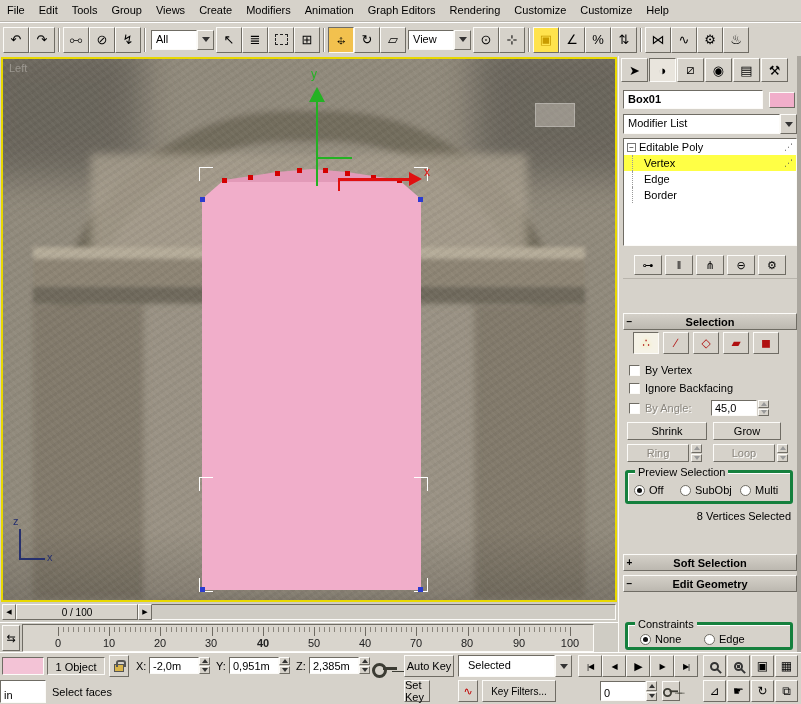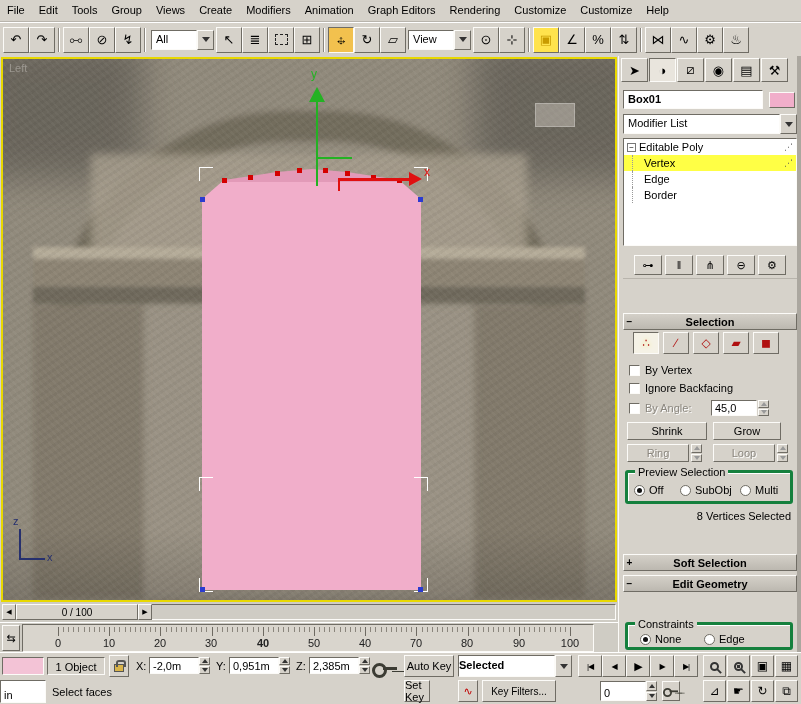--- a/index.html
+++ b/index.html
@@ -536,21 +536,21 @@
         <span class="tri-dn-s"></span>
       </span>
     </div>
 
   <div class="abs" style="left:372px;top:8px;"><span class="keyic"></span></div>
 
   <div class="btn raised abs" style="left:404px;top:2px;width:50px;height:22px;">
       <span>Auto Key</span>
     </div>
   <div class="abs" style="left:458px;top:2px;width:114px;height:22px;display:flex;">
-    <span style="flex:1;background:#fff;border:1px solid;border-color:#6f6c64 #fcfbf8 #fcfbf8 #6f6c64;padding:3px 0;font-weight:bold;">Selected</span>
+    <span style="flex:1;background:#fff;border:1px solid;border-color:#6f6c64 #fcfbf8 #fcfbf8 #6f6c64;padding:3px 9px;">Selected</span>
     <span class="arr raised btn" style="width:17px;">
         <span class="tri-down"></span>
       </span>
   </div>
 
   <div class="abs" style="left:578px;top:2px;display:flex;">
     <div class="pb-btn btn raised">
         <span>|◀</span>
       </div>
     <div class="pb-btn btn raised">

